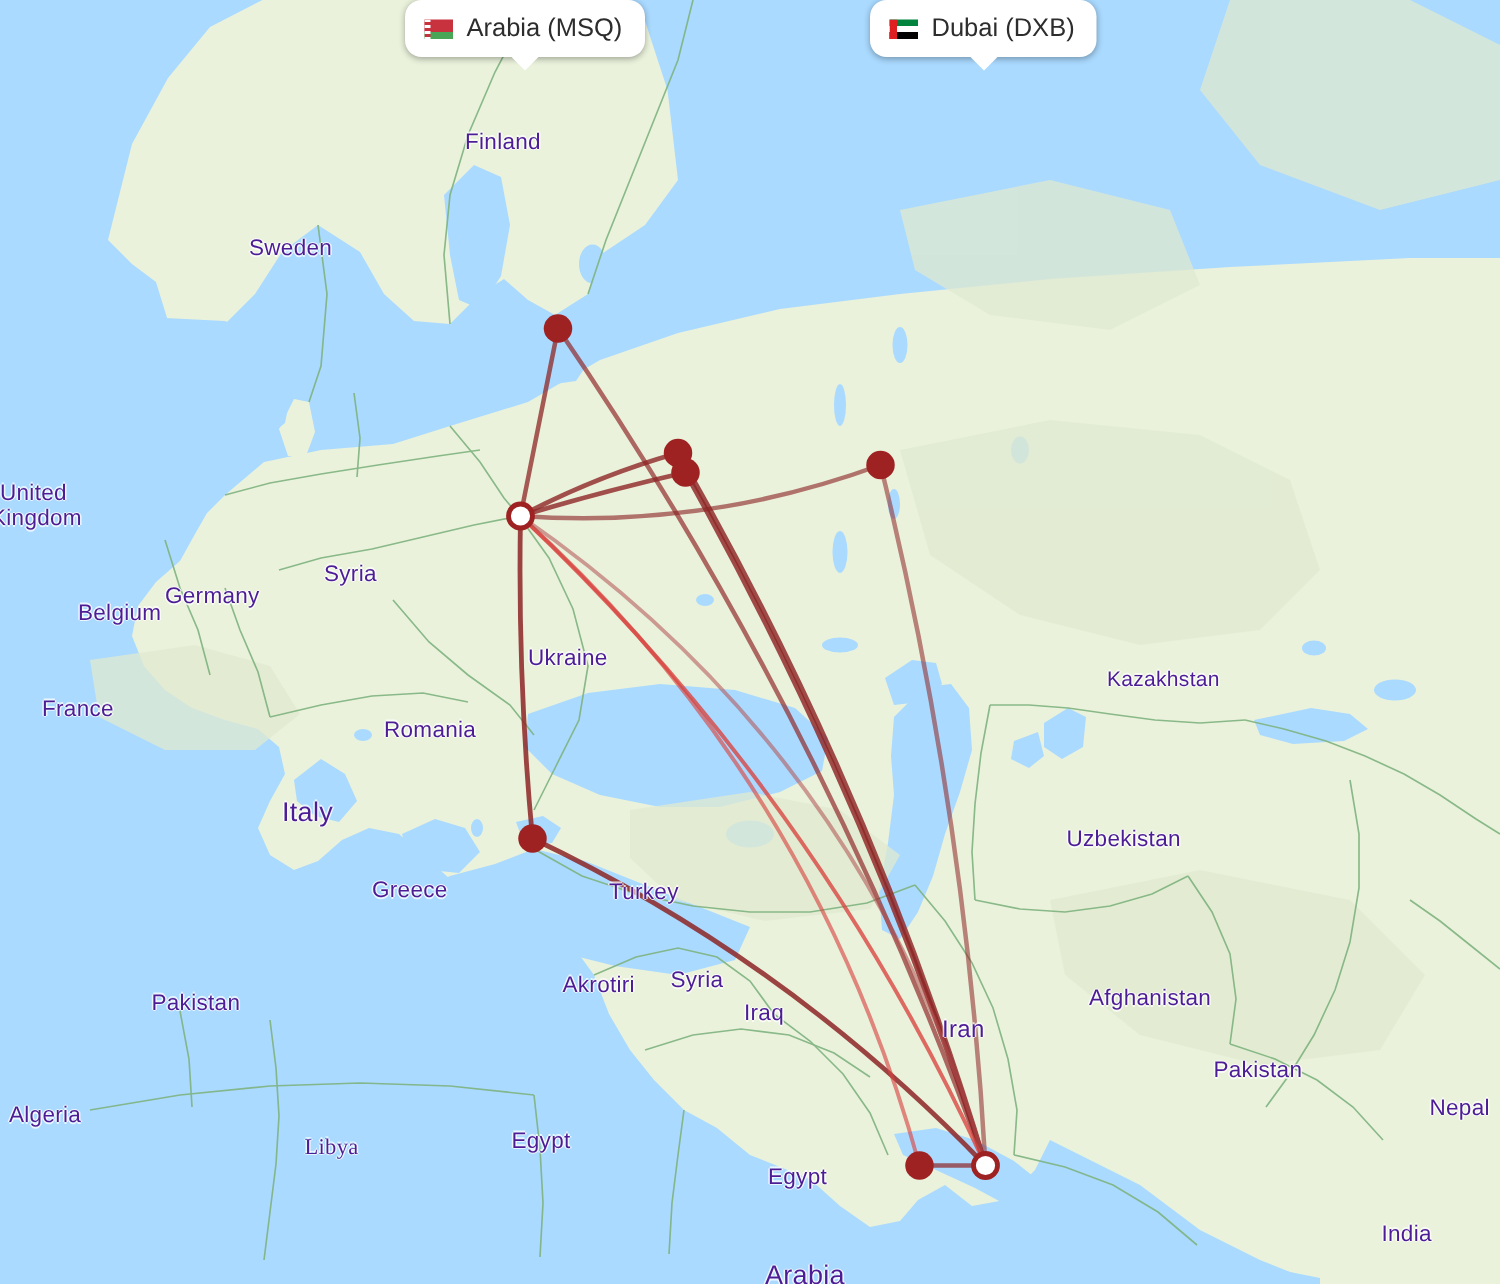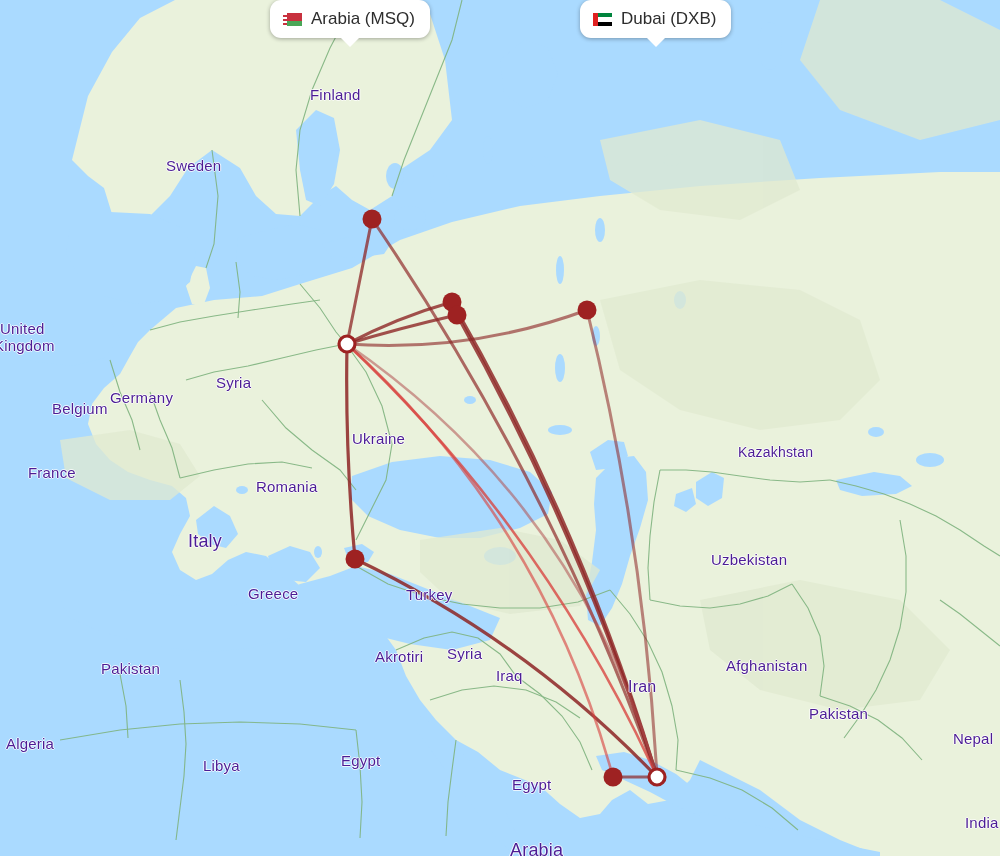--- a/index.html
+++ b/index.html
@@ -290,26 +290,26 @@
       <div class="country-label" style="left: 248px; top: 585px; font-size: 15px;">Greece</div>
       <div class="country-label" style="left: 406px; top: 586px; font-size: 15px;">Turkey</div>
       <div class="country-label" style="left: 375px; top: 648px; font-size: 15px;">Akrotiri</div>
       <div class="country-label" style="left: 447px; top: 645px; font-size: 15px;">Syria</div>
       <div class="country-label" style="left: 726px; top: 657px; font-size: 15px;">Afghanistan</div>
       <div class="country-label" style="left: 496px; top: 667px; font-size: 15px;">Iraq</div>
       <div class="country-label" style="left: 628px; top: 678px; font-size: 16px;">Iran</div>
       <div class="country-label" style="left: 101px; top: 660px; font-size: 15px;">Pakistan</div>
       <div class="country-label" style="left: 793px; top: 705px; font-size: 15px; margin-left: 16px;">Pakistan</div>
       <div class="country-label" style="left: 6px; top: 735px; font-size: 15px;">Algeria</div>
-      <div class="country-label" style="left: 203px; top: 757px; font-size: 15px;">Libya</div>
+      <div class="country-label" style="left: 203px; top: 757px; font-size: 15px; font-family: Liberation Serif, serif;">Libya</div>
       <div class="country-label" style="left: 341px; top: 752px; font-size: 15px;">Egypt</div>
       <div class="country-label" style="left: 953px; top: 730px; font-size: 15px;">Nepal</div>
       <div class="country-label" style="left: 512px; top: 776px; font-size: 15px;">Egypt</div>
       <div class="country-label" style="left: 510px; top: 794px; font-size: 18px; margin-top: 48px;">Arabia</div>
-      <div class="country-label" style="left: 921px; top: 814px; font-size: 15px; margin-left: 44px;">India</div>
+      <div class="country-label" style="left: 921px; top: 814px; font-size: 15px;">India</div>
     </div>
 
   <div class="marker-tooltip" id="tip-origin" style="left: 270px; --arrow-left: 67.5px;">
     <span class="flag flag-by"></span>
     <span class="tip-text">Arabia (MSQ)</span>
   </div>
 
   <div class="marker-tooltip" id="tip-dest" style="left: 580px; --arrow-left: 65.5px;">
     <span class="flag flag-ae"></span>
     <span class="tip-text">Dubai (DXB)</span>

